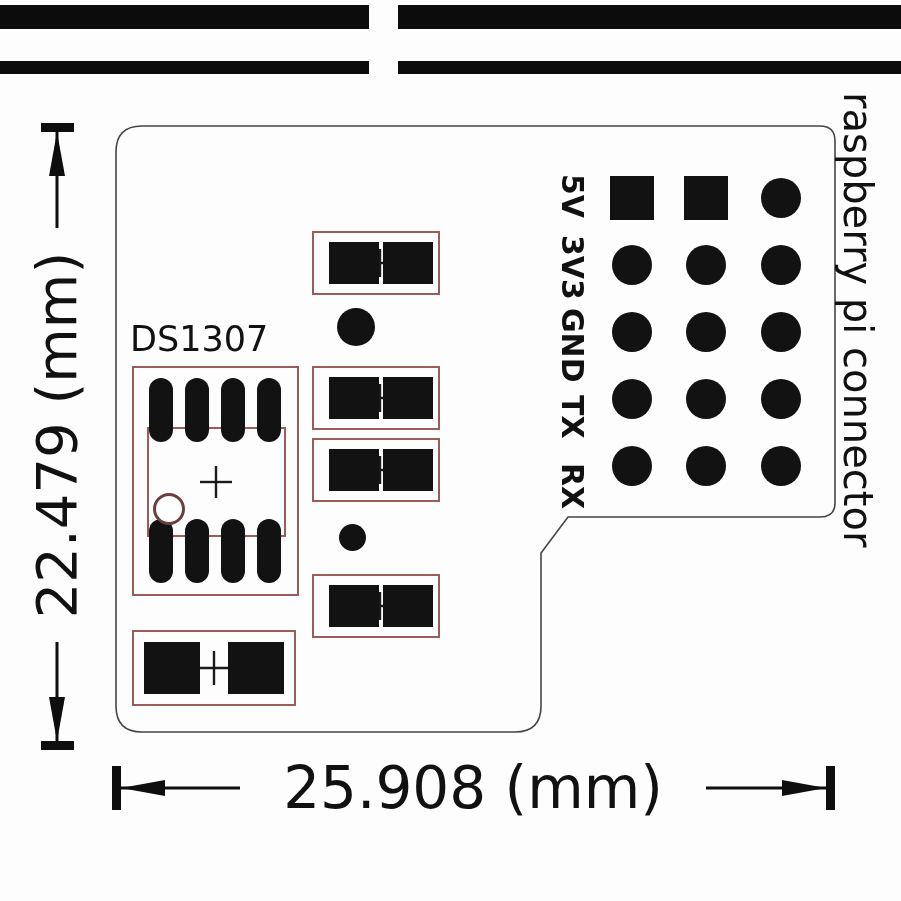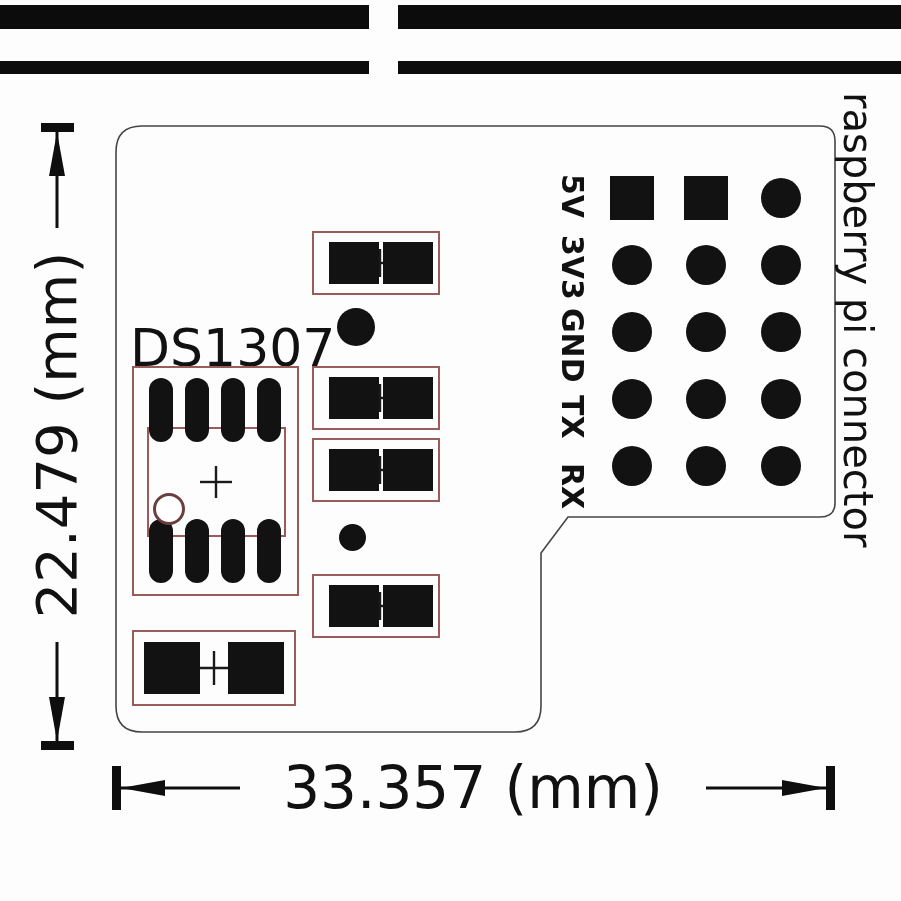--- a/index.html
+++ b/index.html
@@ -18,21 +18,21 @@
   .round { border-radius:50%; }
   .label { position:absolute; line-height:1; white-space:nowrap; }
   .vdim {
     position:absolute; left:-243px; top:405px; width:600px; height:60px;
     transform:rotate(-90deg); text-align:center; font-size:56px; line-height:60px;
   }
   .hdim {
     position:absolute; left:173px; top:758px; width:600px; height:60px;
     text-align:center; font-size:58px; line-height:60px;
   }
-  .chiplabel { left:130px; top:322px; font-size:52px; }
+  .chiplabel { left:130px; top:322px; font-size:35px; }
   .vtext { writing-mode:vertical-rl; line-height:1.1; }
   .pinlabel { position:absolute; left:556px; font-size:30px; font-weight:bold; }
   .conntitle { position:absolute; left:836px; top:92px; font-size:40px; }
   .via { position:absolute; background:#121212; border-radius:50%; }
   .pin1 {
     position:absolute; width:32px; height:32px; border:3px solid #6b3f3f;
     border-radius:50%; background:#ffffff; box-sizing:border-box;
   }
 </style>
 </head>
@@ -78,21 +78,21 @@
       <line x1="366" y1="470" x2="394" y2="470"></line>
       <line x1="380" y1="456" x2="380" y2="484"></line>
       <line x1="366" y1="606" x2="394" y2="606"></line>
       <line x1="380" y1="592" x2="380" y2="620"></line>
       <line x1="197" y1="668" x2="231" y2="668"></line>
       <line x1="214" y1="651" x2="214" y2="685"></line>
     </g>
   </svg>
 
   <div class="label vdim">22.479 (mm)</div>
-  <div class="label hdim">33.357 (mm)</div>
+  <div class="label hdim">25.908 (mm)</div>
 
   <div class="label chiplabel">DS1307</div>
 
   <div class="outline" style="left:132px;top:366px;width:167px;height:230px;">
     <div class="outline" style="left:13px;top:59px;width:139px;height:110px;border-width:2px;"></div>
     <div class="pad stadium" style="left:15px;top:10px;width:24px;height:64px;"></div>
     <div class="pad stadium" style="left:51px;top:10px;width:24px;height:64px;"></div>
     <div class="pad stadium" style="left:87px;top:10px;width:24px;height:64px;"></div>
     <div class="pad stadium" style="left:123px;top:10px;width:24px;height:64px;"></div>
     <div class="pad stadium" style="left:15px;top:151px;width:24px;height:64px;"></div>

